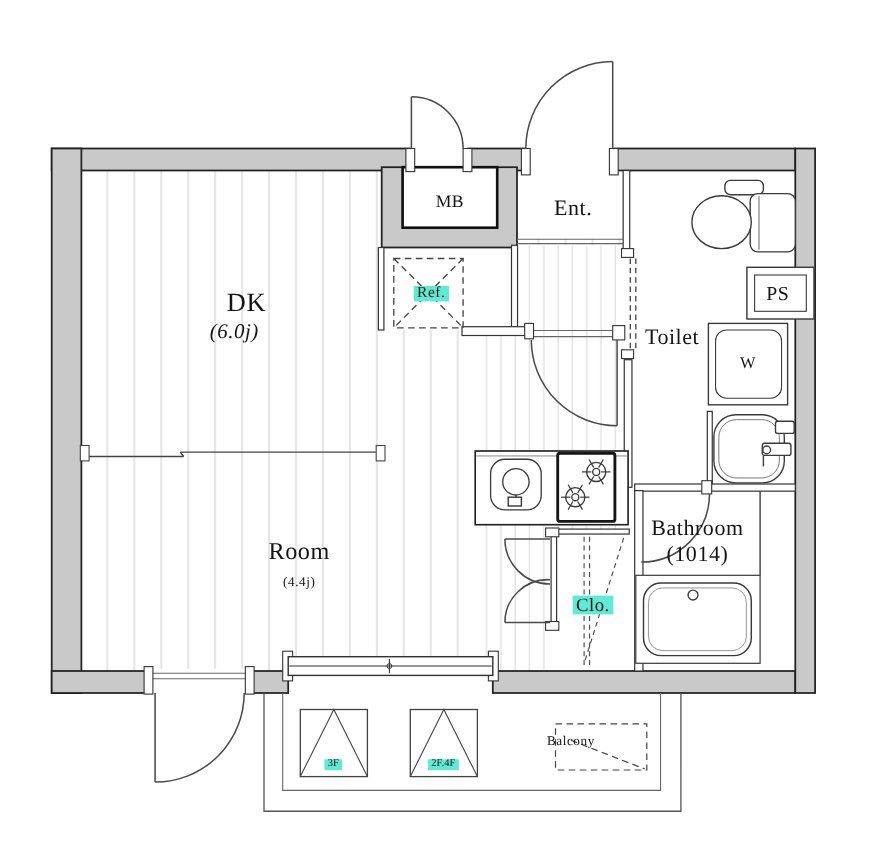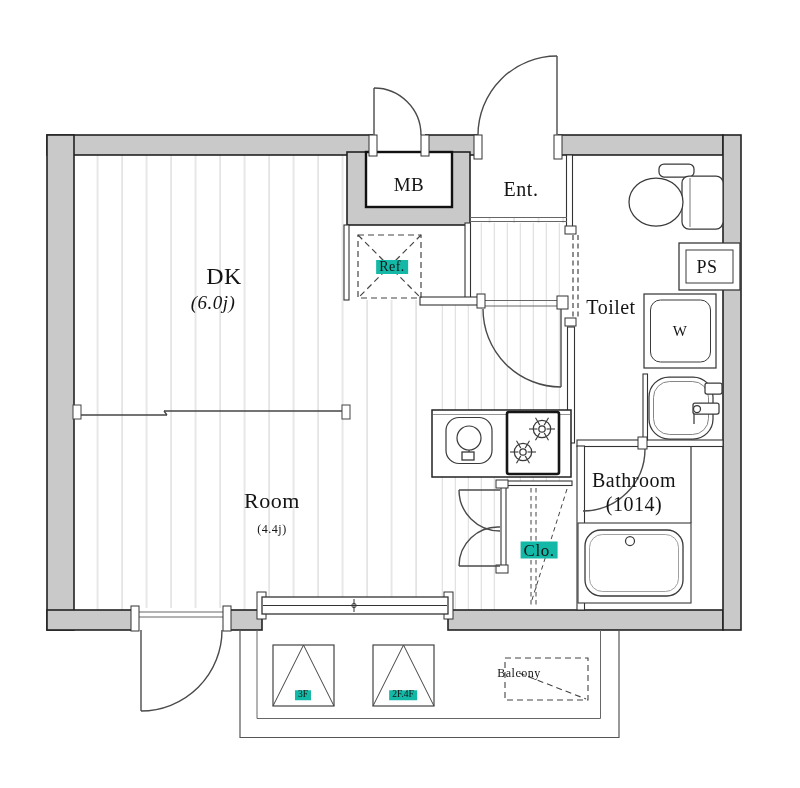--- a/index.html
+++ b/index.html
@@ -2,21 +2,21 @@
 <html><head>
 <meta charset="utf-8">
 <style>
   html,body{margin:0;padding:0;background:#fff;}
   .plan{position:relative;width:800px;height:788px;background:#ffffff;overflow:hidden;
         font-family:"Liberation Serif","DejaVu Serif",serif;color:#1a1a1a;}
   .plan svg{position:absolute;left:0;top:0;}
   .lbl{position:absolute;transform:translate(-50%,-50%);white-space:nowrap;
        font-family:"Liberation Serif","DejaVu Serif",serif;color:#141414;
        letter-spacing:0.5px;line-height:1;}
-  .bgw{background:#14b8a6;padding:0 3px;}
+  .bgw{background:#5eead4;padding:0 3px;}
 </style>
 </head>
 <body>
 
 <div class="plan">
 <svg width="800" height="788" viewBox="0 0 800 788">
   <defs>
     <pattern id="p24" width="24.5" height="10" patternUnits="userSpaceOnUse" patternTransform="translate(74,0)">
       <rect width="24.5" height="10" fill="#ffffff"></rect>
       <line x1="23.6" y1="0" x2="23.6" y2="10" stroke="#e0e0e0" stroke-width="1.5"></line>
@@ -241,21 +241,21 @@
       <rect x="505" y="658" width="83" height="42"></rect>
       <line x1="519" y1="673" x2="586" y2="699"></line>
     </g>
   </g>
 </svg>
 
 <div class="lbl" style="left:213px;top:276px;font-size:24px;margin-left:11px;">DK</div>
 <div class="lbl" style="left:213px;top:302px;font-size:19px;font-style:italic;">(6.0j)</div>
 <div class="lbl" style="left:272px;top:501px;font-size:22px;">Room</div>
 <div class="lbl" style="left:272px;top:529px;font-size:12px;">(4.4j)</div>
-<div class="lbl" style="left:409px;top:184px;font-size:19px;">MB</div>
+<div class="lbl" style="left:409px;top:184px;font-size:16px;">MB</div>
 <div class="lbl" style="left:521px;top:189px;font-size:20px;">Ent.</div>
 <div class="lbl" style="left:611px;top:307px;font-size:20px;">Toilet</div>
 <div class="lbl" style="left:707px;top:267px;font-size:18px;">PS</div>
 <div class="lbl" style="left:680px;top:331px;font-size:15px;">W</div>
 <div class="lbl" style="left:634px;top:480px;font-size:20px;">Bathroom</div>
 <div class="lbl" style="left:634px;top:504px;font-size:20px;">(1014)</div>
 <div class="lbl bgw" style="left:539px;top:550px;font-size:17px;text-align:center;">Clo.</div>
 <div class="lbl bgw" style="left:392px;top:267px;font-size:14px;">Ref.</div>
 <div class="lbl" style="left:519px;top:673px;font-size:12px;">Balcony</div>
 <div class="lbl bgw" style="left:303px;top:695px;font-size:9.5px;letter-spacing:0;">3F</div>

